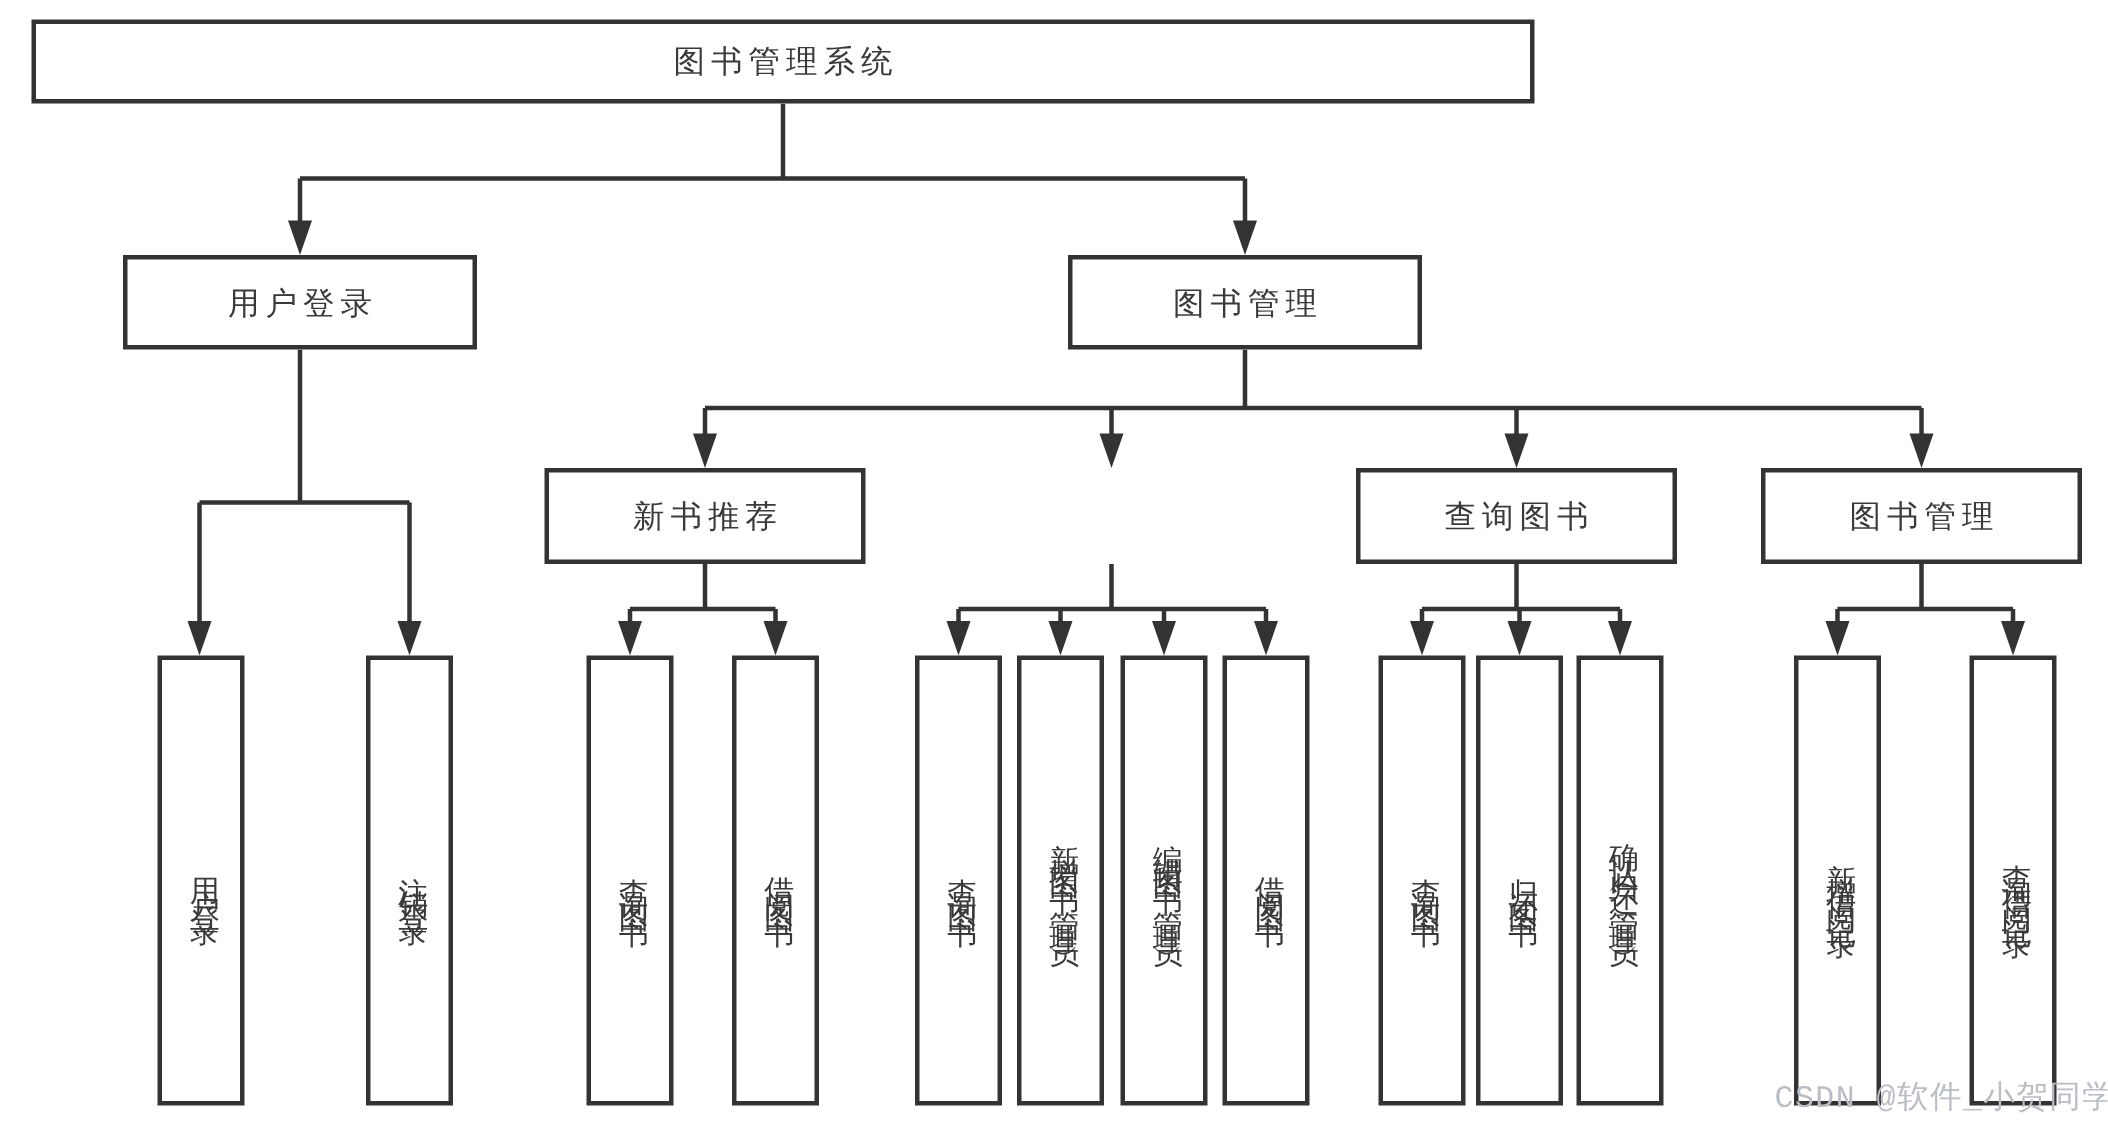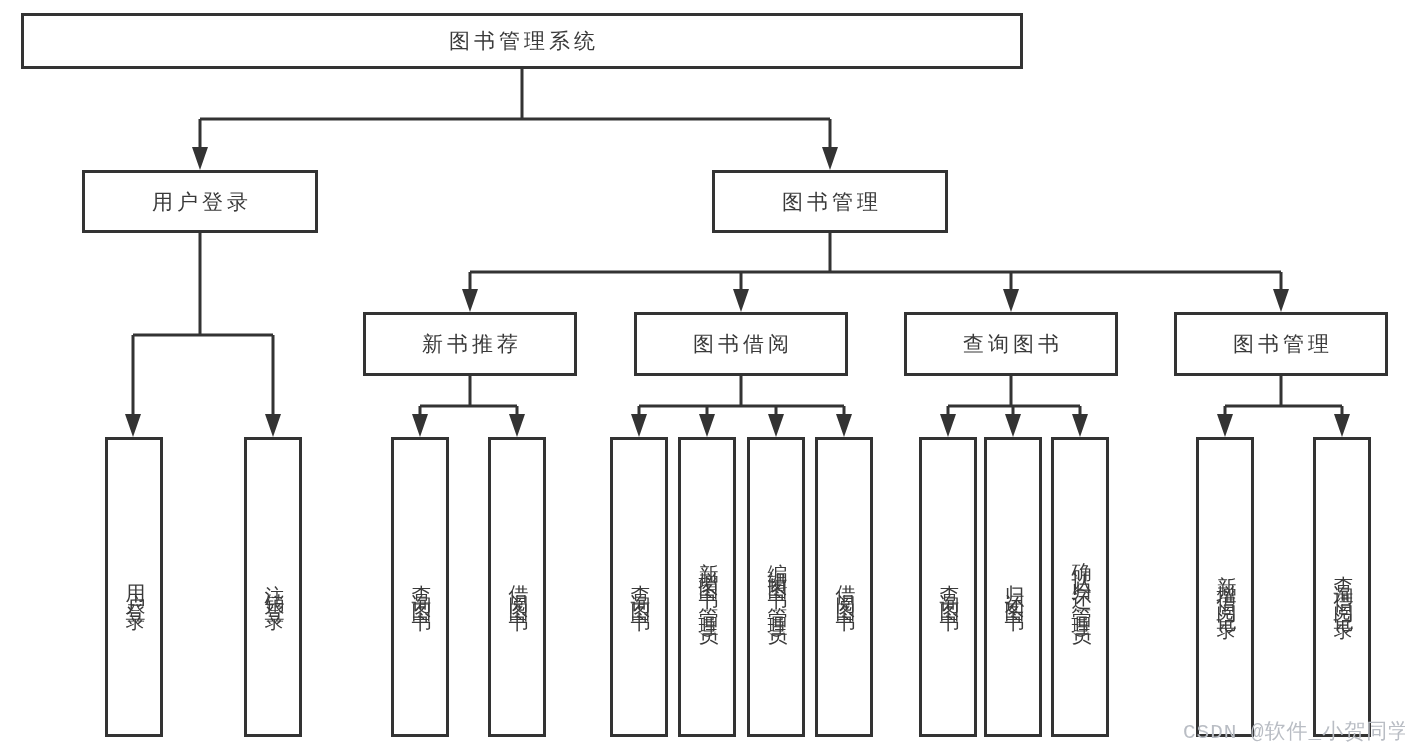--- a/index.html
+++ b/index.html
@@ -111,23 +111,20 @@
   <div class="box hbox lvl2" style="left:82px">
     <span>用户登录</span>
   </div>
   <div class="box hbox lvl2" style="left:712px">
     <span>图书管理</span>
   </div>
 
   <div class="box hbox lvl3" style="left:363px">
     <span>新书推荐</span>
   </div>
-  <div class="box hbox lvl3" style="left:634px">
-    <span>图书借阅</span>
-  </div>
   <div class="box hbox lvl3" style="left:904px">
     <span>查询图书</span>
   </div>
   <div class="box hbox lvl3" style="left:1174px">
     <span>图书管理</span>
   </div>
 
   <div class="box leaf" style="left:105px">
     <span>用户登录</span>
   </div>

